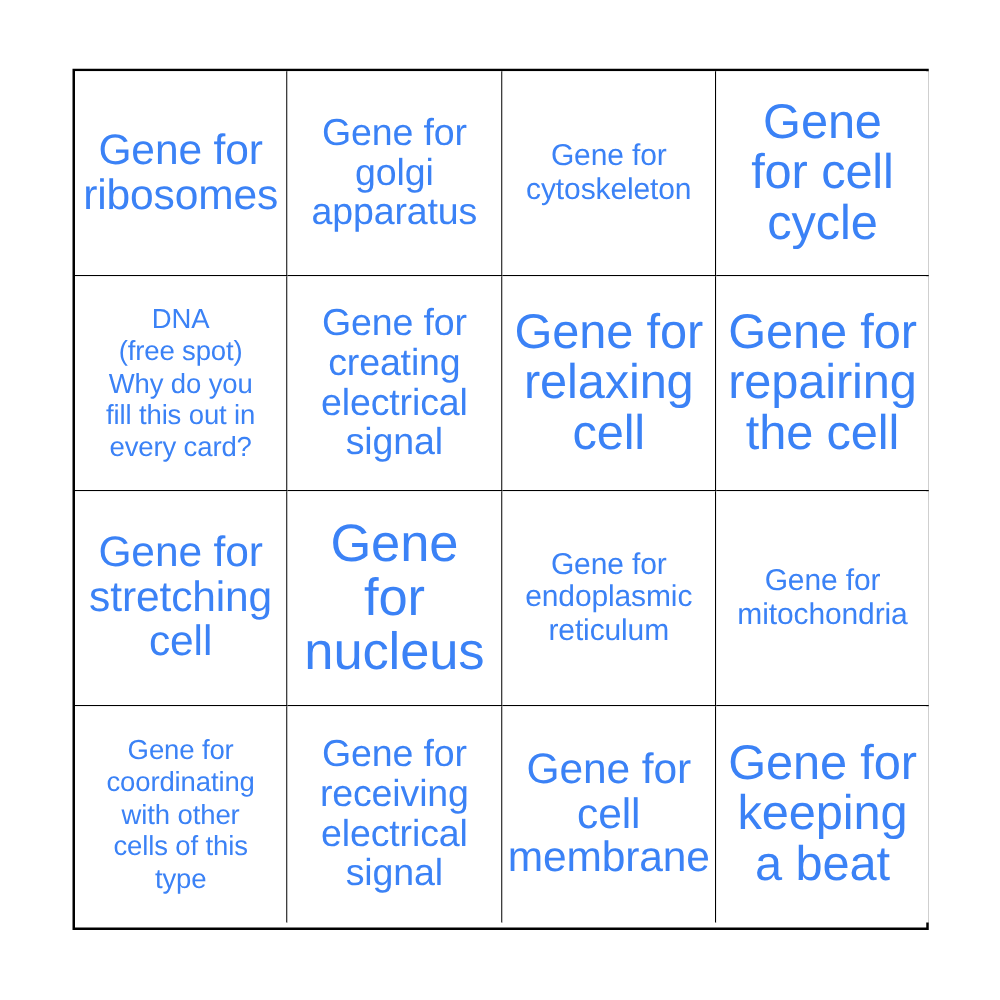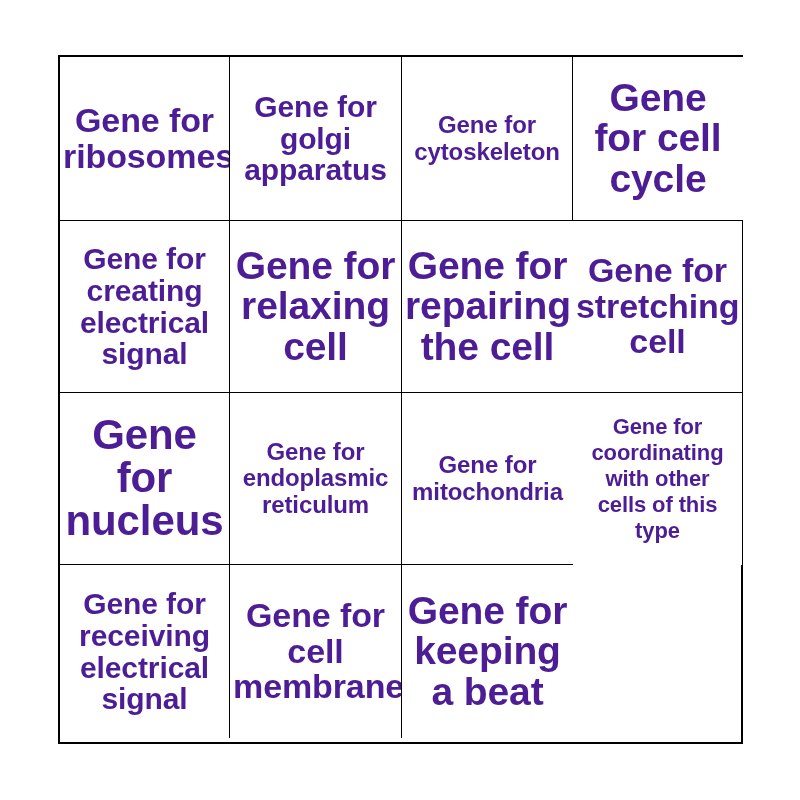--- a/index.html
+++ b/index.html
@@ -58,38 +58,45 @@
   .fs-xxl .cell-text { font-size: 42px; line-height: 1.02; }
   .fs-xl  .cell-text { font-size: 39px; line-height: 1.03; }
   .fs-lg  .cell-text { font-size: 34px; line-height: 1.05; }
   .fs-md  .cell-text { font-size: 30px; line-height: 1.06; }
   .fs-sm  .cell-text { font-size: 24px; line-height: 1.10; }
   .fs-xs  .cell-text { font-size: 22px; line-height: 1.18; }
 </style>
 </head>
 <body>
 
-<div id="bingo-card" style="border-color: rgb(0, 0, 0); background: rgb(255, 255, 255); color: #4c1d95; font-weight: bold;">
+<div id="bingo-card" style="border-color: rgb(0, 0, 0); background: rgb(255, 255, 255); color: #3b82f6;">
     <div class="bingo-cell fs-lg">
       <span class="cell-text">Gene for
 ribosomes</span>
     </div>
     <div class="bingo-cell fs-md">
       <span class="cell-text">Gene for
 golgi
 apparatus</span>
     </div>
     <div class="bingo-cell fs-sm">
       <span class="cell-text">Gene for
 cytoskeleton</span>
     </div>
     <div class="bingo-cell fs-xl col-last">
       <span class="cell-text">Gene
 for cell
 cycle</span>
+    </div>
+    <div class="bingo-cell fs-xs">
+      <span class="cell-text">DNA
+(free spot)
+Why do you
+fill this out in
+every card?</span>
     </div>
     <div class="bingo-cell fs-md">
       <span class="cell-text">Gene for
 creating
 electrical
 signal</span>
     </div>
     <div class="bingo-cell fs-xl">
       <span class="cell-text">Gene for
 relaxing

